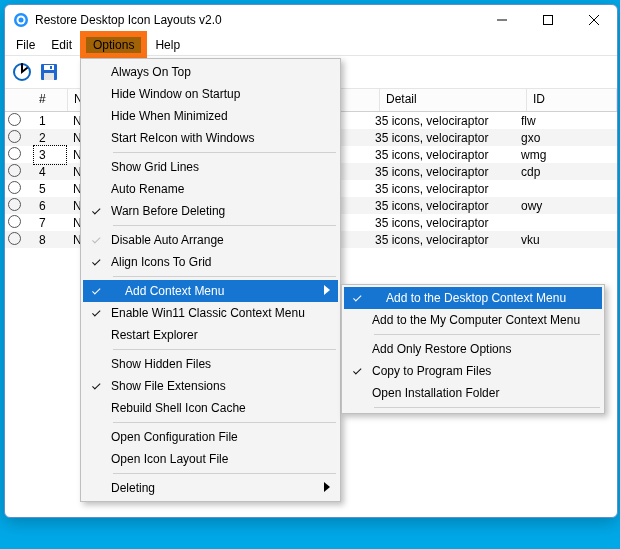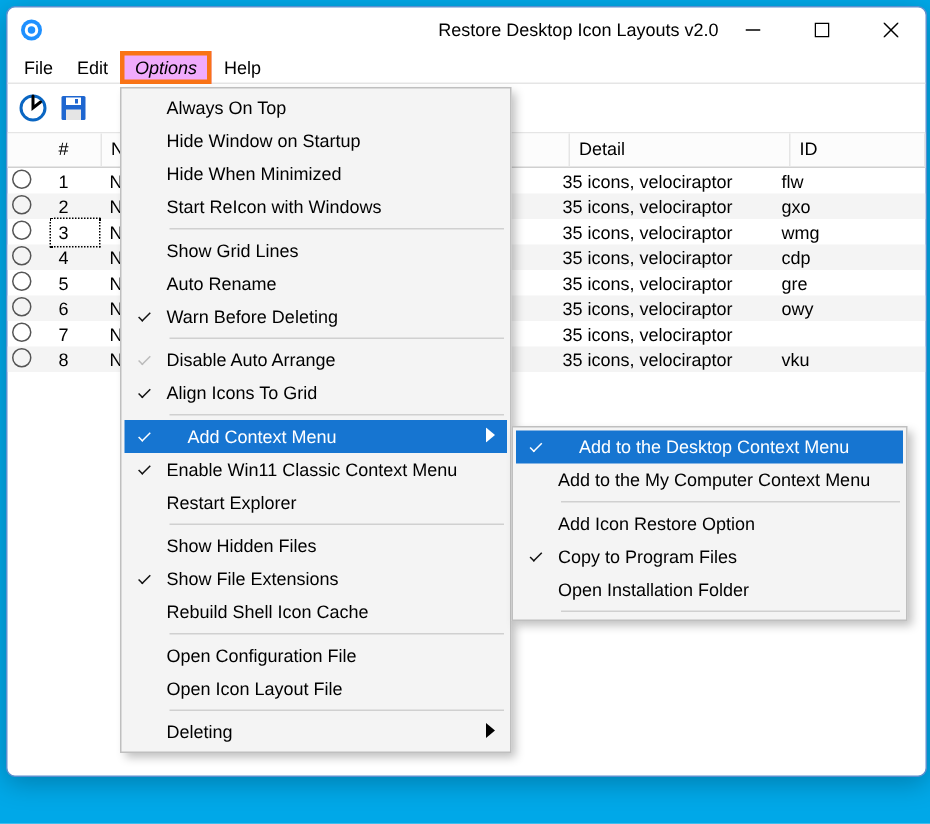--- a/index.html
+++ b/index.html
@@ -27,21 +27,21 @@
   
   .titlebar {
     height: 30px;
     display: flex;
     align-items: center;
     padding: 0 0 0 8px;
   }
   .app-icon {
     width: 16px; height:16px; margin-right:6px;
   }
-  .title-text { flex:1; color:#000; font-size:12px;text-align:right; }
+  .title-text { flex:1; color:#000; font-size:12px; }
   .win-controls { display:flex; height:100%; }
   .win-btn {
     width:46px; display:flex; align-items:center; justify-content:center;
     color:#000;
   }
   .win-btn svg { stroke:#000; }
   
   .menubar {
     height:20px;
     border-bottom:1px solid #e5e5e5;
@@ -49,24 +49,23 @@
     align-items:center;
     padding: 0 3px;
     font-size:12px;
   }
   .menuitem {
     padding:2px 8px;
     display:flex;
     align-items:center;
   }
   .menuitem.active {
-    background:#f0abfc;
-    border:3px solid #f97316;
+    background:#a16207;
+    border:6px solid #f97316;
     padding:1px 7px;
-    font-style:italic;
   }
   
   .toolbar {
     height:28px;
     border-bottom:1px solid #e5e5e5;
     display:flex;
     align-items:center;
     padding:2px 4px;
   }
   .tool-btn {
@@ -270,21 +269,20 @@
         <div class="col c-detail">35 icons, velociraptor</div>
         <div class="col c-id">cdp</div>
       </div>
       <div class="row">
         <div class="col c-rb"><span class="radio"></span></div>
         <div class="col c-num">5</div>
         <div class="col c-name">Ne</div>
         <div class="col c-date"></div>
         <div class="col c-time">23:25:01</div>
         <div class="col c-detail">35 icons, velociraptor</div>
-        <div class="col c-id">gre</div>
       </div>
       <div class="row alt">
         <div class="col c-rb"><span class="radio"></span></div>
         <div class="col c-num">6</div>
         <div class="col c-name">Ne</div>
         <div class="col c-date"></div>
         <div class="col c-time">23:25:00</div>
         <div class="col c-detail">35 icons, velociraptor</div>
         <div class="col c-id">owy</div>
       </div>
@@ -413,21 +411,21 @@
         </span>
         <span class="dd-label">Add to the Desktop Context Menu</span>
       </div>
     <div class="dd-item">
         <span class="dd-gutter"></span>
         <span class="dd-label">Add to the My Computer Context Menu</span>
       </div>
     <div class="dd-sep"></div>
     <div class="dd-item">
         <span class="dd-gutter"></span>
-        <span class="dd-label">Add Icon Restore Option</span>
+        <span class="dd-label">Add Only Restore Options</span>
       </div>
     <div class="dd-item">
         <span class="dd-gutter">
           <span class="check"></span>
         </span>
         <span class="dd-label">Copy to Program Files</span>
       </div>
     <div class="dd-item">
         <span class="dd-gutter"></span>
         <span class="dd-label">Open Installation Folder</span>

